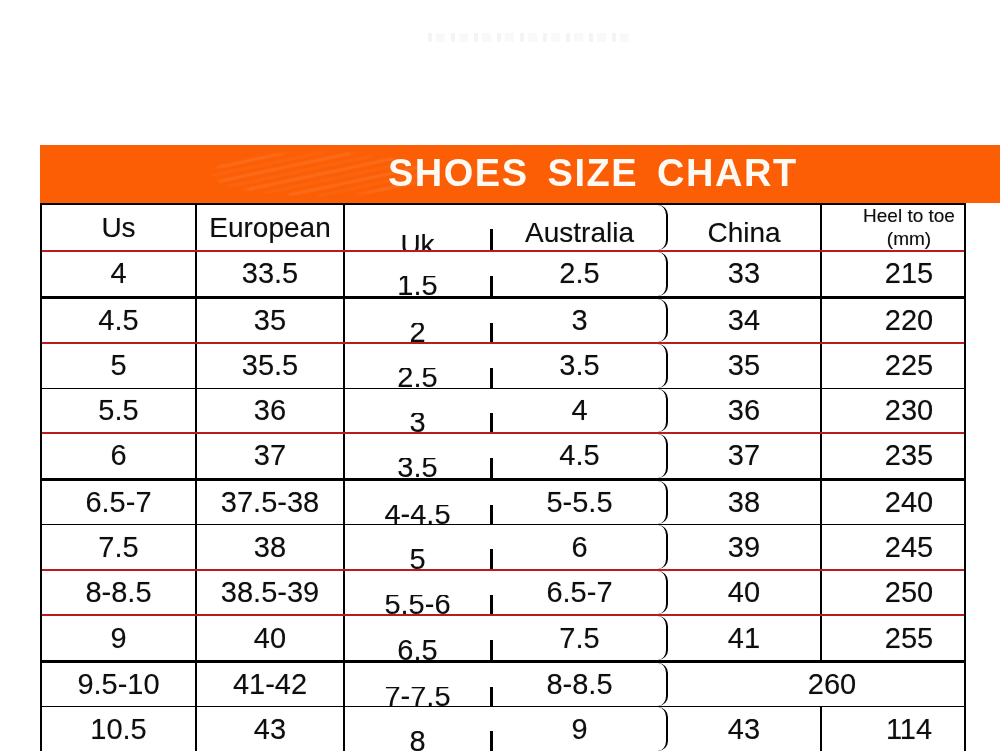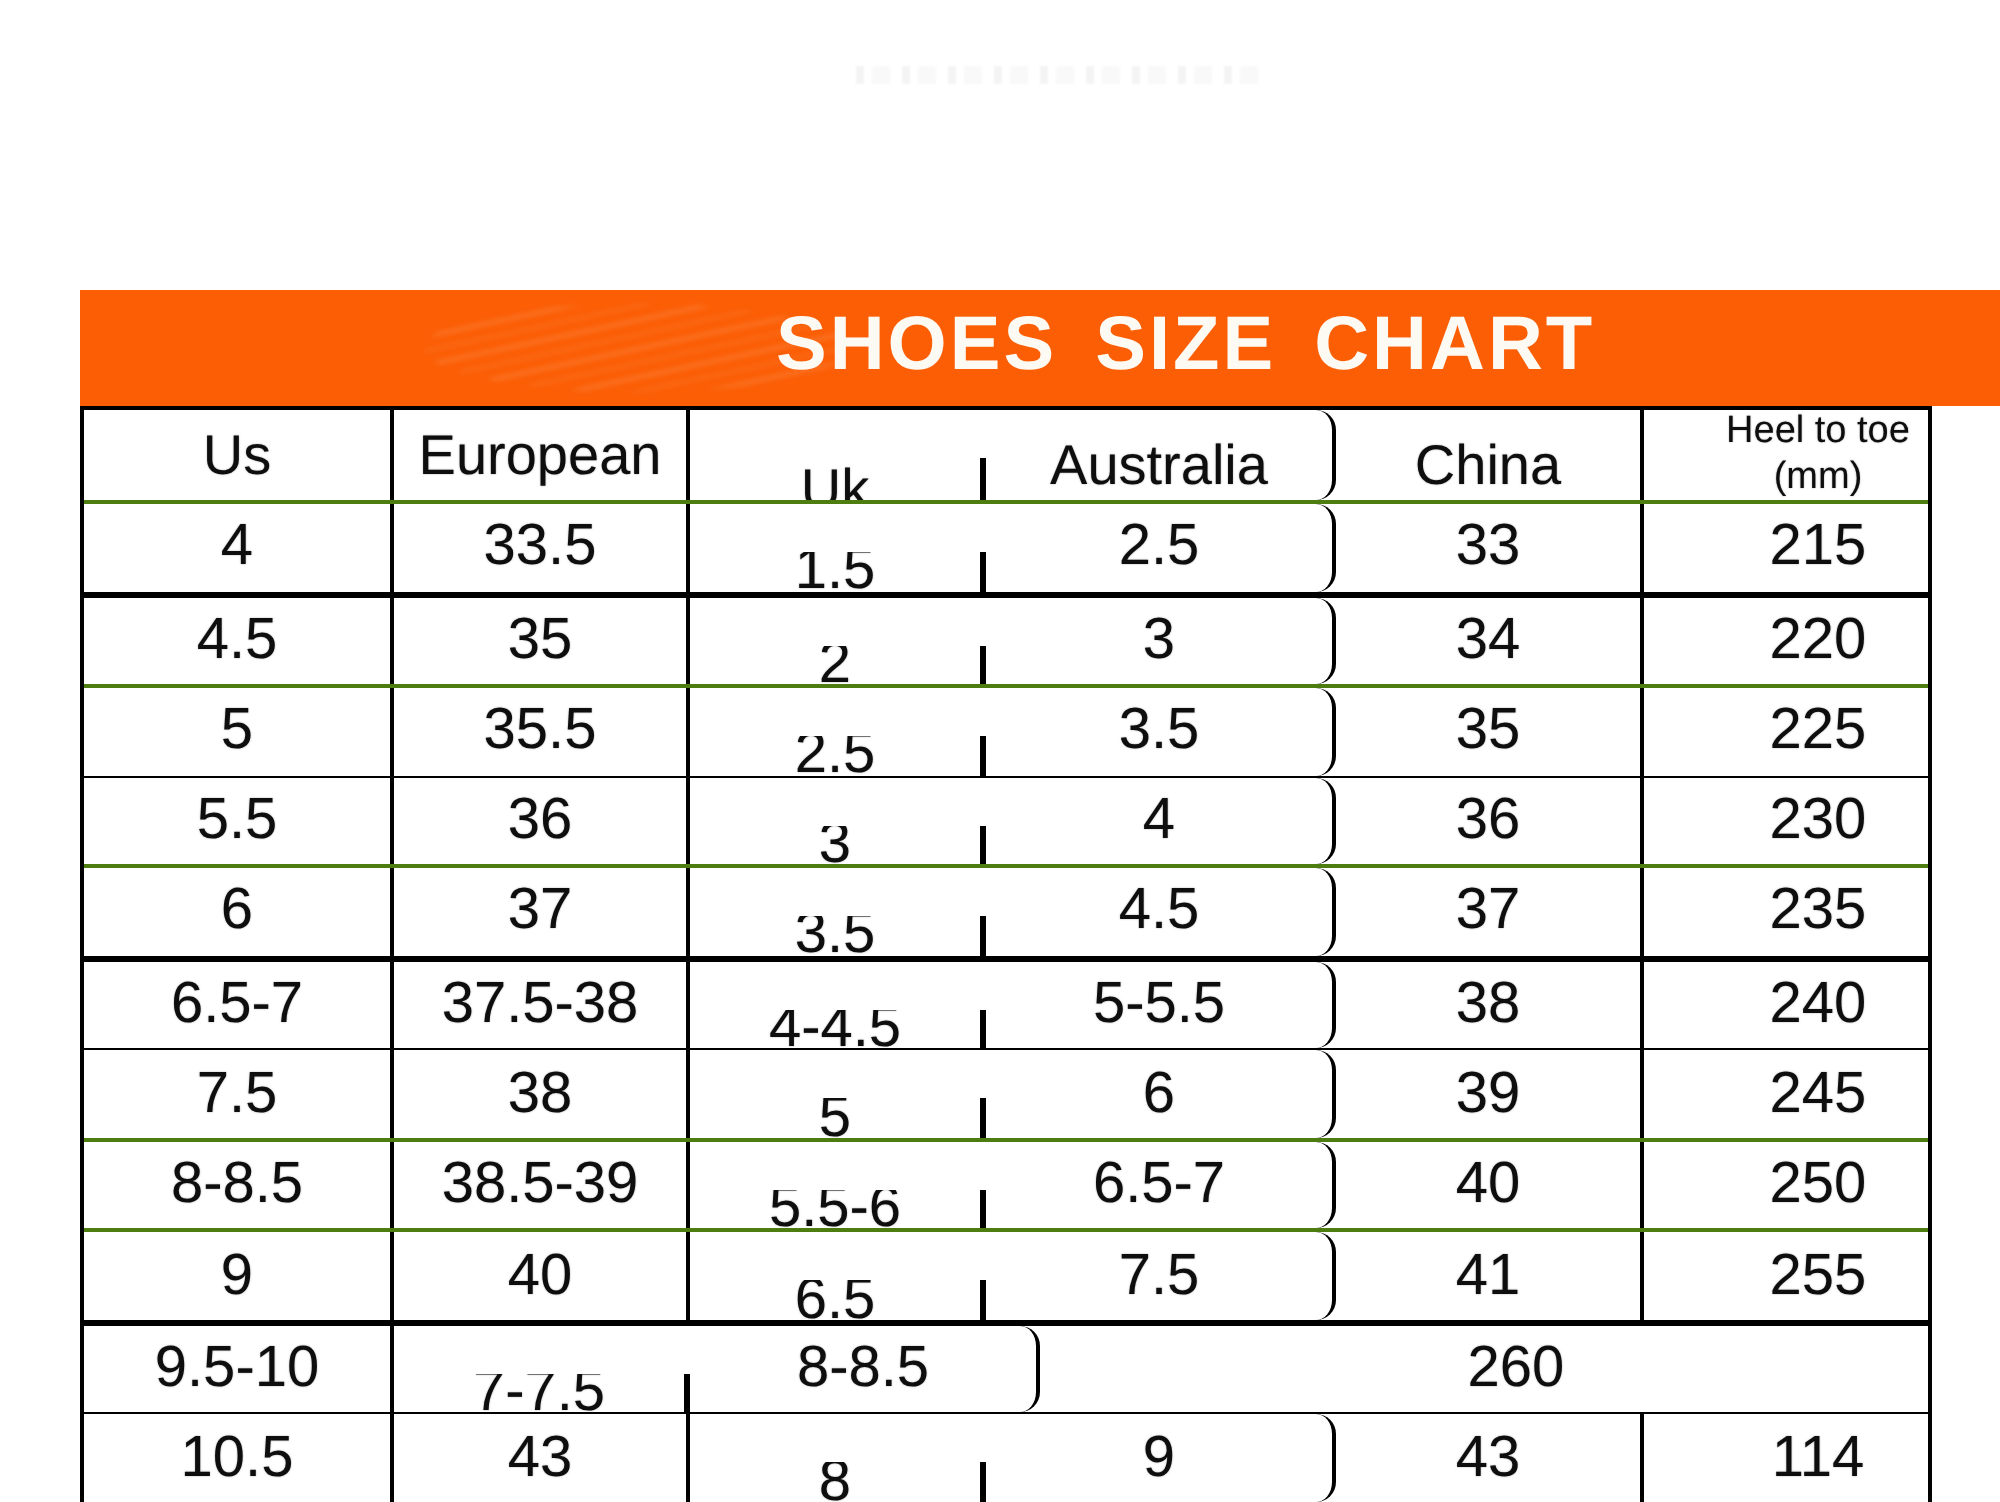--- a/index.html
+++ b/index.html
@@ -91,21 +91,21 @@
     overflow: hidden;
     white-space: nowrap;
   }
   .c1 { width: 155px; }
   .c2 { width: 148px; }
   .c3 { width: 148px; border-right-width: 3px; margin-top: 24px; }
   .c4 { width: 175px; border-radius: 10px; }
   .c5 { width: 154px; }
   .c6 { flex: 1 1 0; border-right: none; margin-left: 32px; }
   .bb1 { border-bottom: 1px solid #000; }
-  .bb2 { border-bottom: 2px solid #4d7c0f; }
+  .bb2 { border-bottom: 2px solid #b91c1c; }
   .bb3 { border-bottom: 3px solid #000; }
   .th { font-size: 28px; }
   .th-low { padding-top: 11px; }
   .heel {
     flex-direction: column;
     font-size: 19px;
     line-height: 1.2;
     padding-top: 1px;
   }
 </style>
@@ -211,20 +211,21 @@
       <div class="cell c1">9</div>
       <div class="cell c2">40</div>
       <div class="cell c3">6.5</div>
       <div class="cell c4">7.5</div>
       <div class="cell c5">41</div>
       <div class="cell c6">255</div>
     </div>
 
     <div class="row bb1">
       <div class="cell c1">9.5-10</div>
+      <div class="cell c2">41-42</div>
       <div class="cell c3">7-7.5</div>
       <div class="cell c4">8-8.5</div>
       <div class="cell c6">260</div>
     </div>
 
     <div class="row">
       <div class="cell c1">10.5</div>
       <div class="cell c2">43</div>
       <div class="cell c3">8</div>
       <div class="cell c4">9</div>

